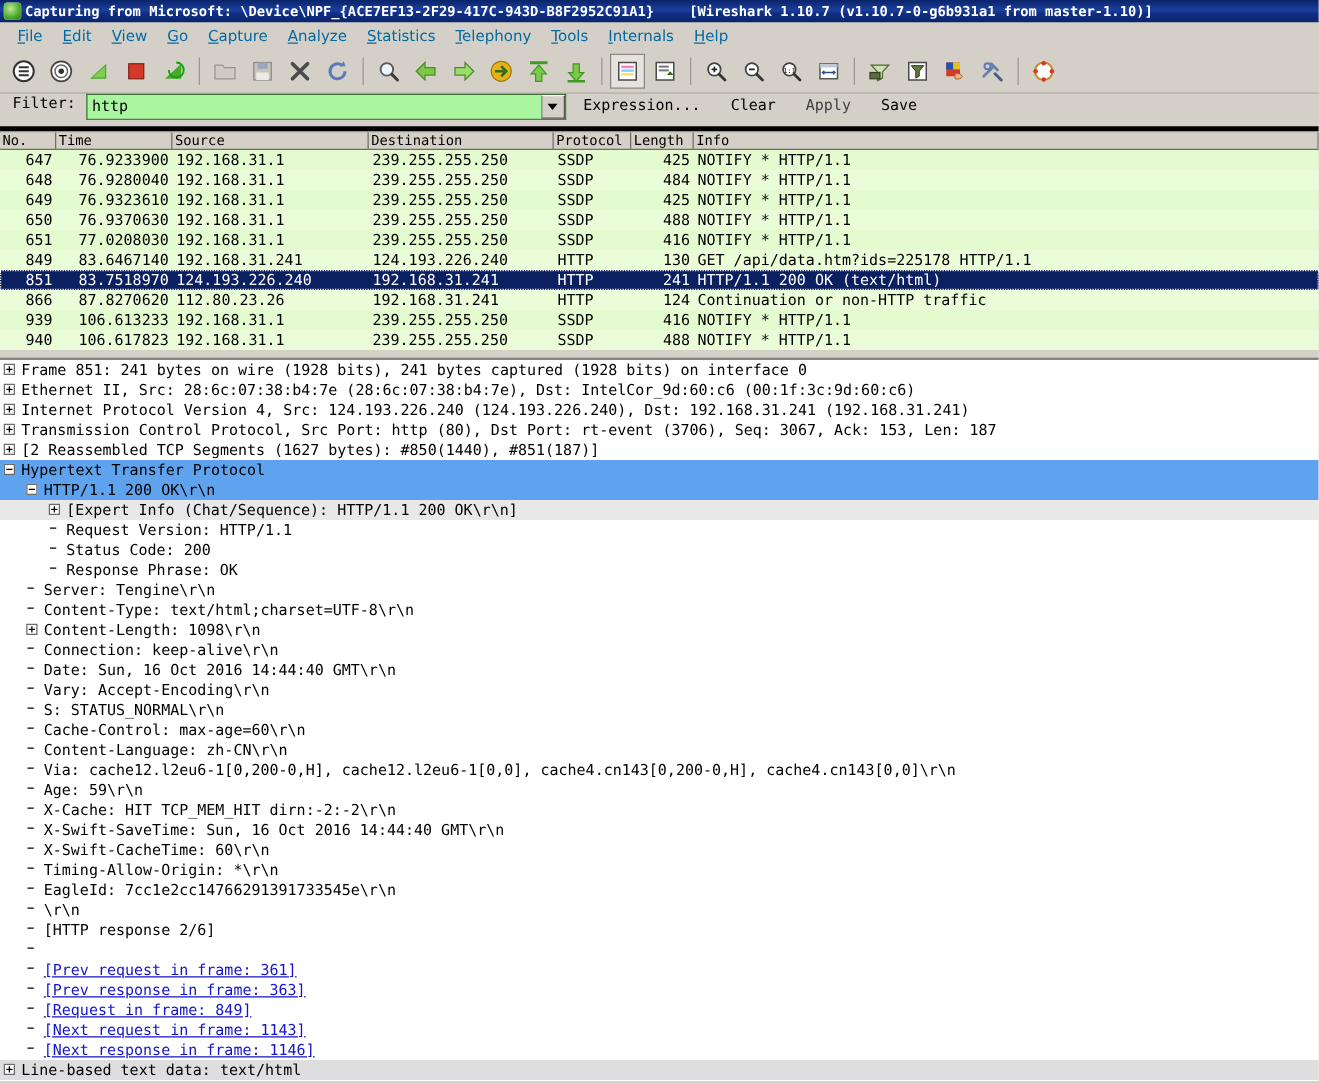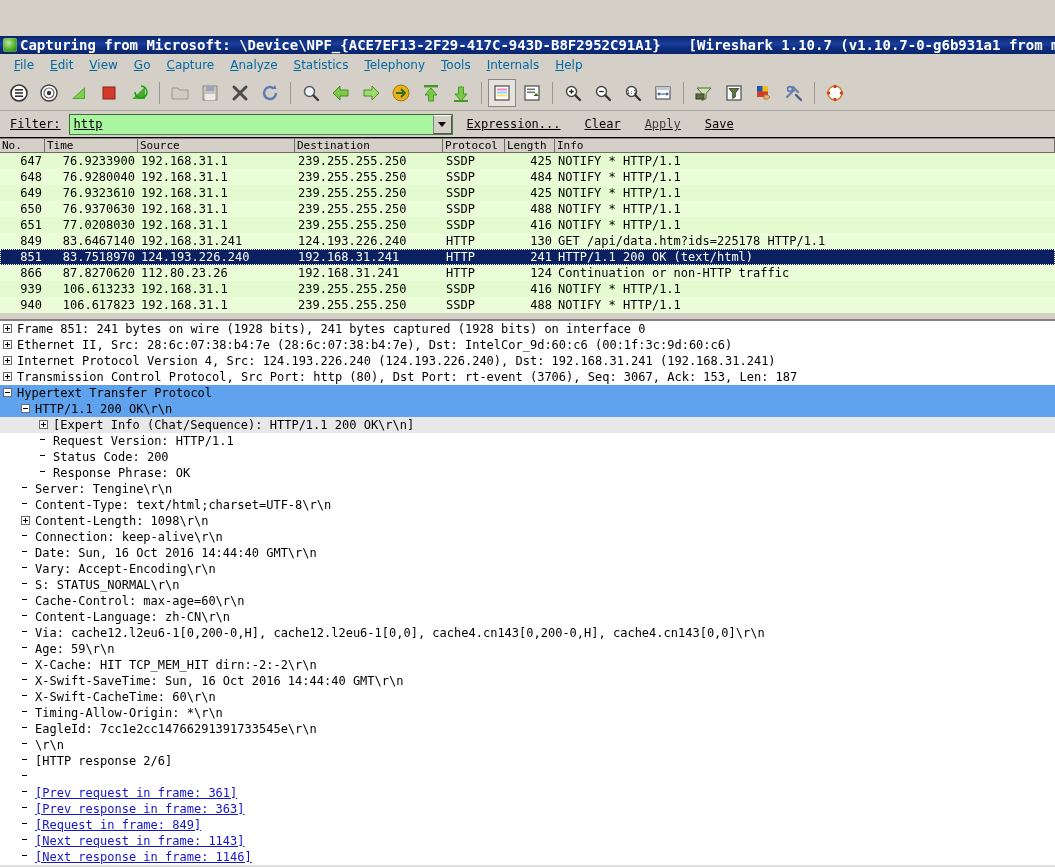--- a/index.html
+++ b/index.html
@@ -10,25 +10,24 @@
     font-size:11px;
     -webkit-font-smoothing:none;
   }
   
   #titlebar{
     height:18px;
     background:linear-gradient(to bottom,#0a246a 0%,#1b3f9e 45%,#0f2f84 60%,#0a246a 100%);
     display:flex;align-items:center;
     color:#ffffff;
     font-family:"DejaVu Sans Mono","Liberation Mono",monospace;
-    font-size:14px;font-weight:bold;
+    font-size:11px;font-weight:bold;
     padding:0 2px;
     white-space:nowrap;
     overflow:hidden;
-    margin-top:36px;
   }
   #titlebar .app-ico{
     width:14px;height:14px;margin:0 3px 0 1px;flex:none;
     background:radial-gradient(circle at 40% 35%,#bfe9a0 0%,#4fae2a 55%,#1f6d12 100%);
     border-radius:3px;
     box-shadow:inset 0 0 1px #ffffff;
   }
   #titlebar .t1{margin-right:28px;}
   
   #menubar{
@@ -50,24 +49,23 @@
   .tbtn{
     width:26px;height:26px;margin:0 1px;
     display:flex;align-items:center;justify-content:center;
     border:1px solid transparent;
   }
   .tbtn.pressed{border:1px solid #8a8680;background:#e6e3de;}
   .tsep{width:1px;height:22px;background:#9c9890;margin:0 5px;}
   
   #filterbar{
     height:26px;background:#d4d0c8;
-    display:flex;align-items:center;
-    border-bottom:1px solid #000000;
+    display:flex;align-items:flex-start;
+    border-bottom:4px solid #000000;
     padding:0 4px;
-    text-decoration:underline;
   }
   #filterbar .flabel{
     font-family:"DejaVu Sans Mono","Liberation Mono",monospace;
     font-size:12px;padding:0 8px 0 6px;color:#000;
   }
   #filter-combo{
     flex:1;max-width:382px;height:19px;
     display:flex;align-items:center;
     background:#aaf5a0;
     border:1px solid #4f7f4a;
@@ -503,20 +501,25 @@
     <div class="drow">
       <span class="i0"></span>
       <span class="expander plus"></span>
       <span class="dtext">Internet Protocol Version 4, Src: 124.193.226.240 (124.193.226.240), Dst: 192.168.31.241 (192.168.31.241)</span>
     </div>
     <div class="drow">
       <span class="i0"></span>
       <span class="expander plus"></span>
       <span class="dtext">Transmission Control Protocol, Src Port: http (80), Dst Port: rt-event (3706), Seq: 3067, Ack: 153, Len: 187</span>
     </div>
+    <div class="drow">
+      <span class="i0"></span>
+      <span class="expander plus"></span>
+      <span class="dtext">[2 Reassembled TCP Segments (1627 bytes): #850(1440), #851(187)]</span>
+    </div>
     <div class="drow hl">
       <span class="i0"></span>
       <span class="expander"></span>
       <span class="dtext">Hypertext Transfer Protocol</span>
     </div>
     <div class="drow hl">
       <span class="i1"></span>
       <span class="expander"></span>
       <span class="dtext">HTTP/1.1 200 OK\r\n</span>
     </div>

